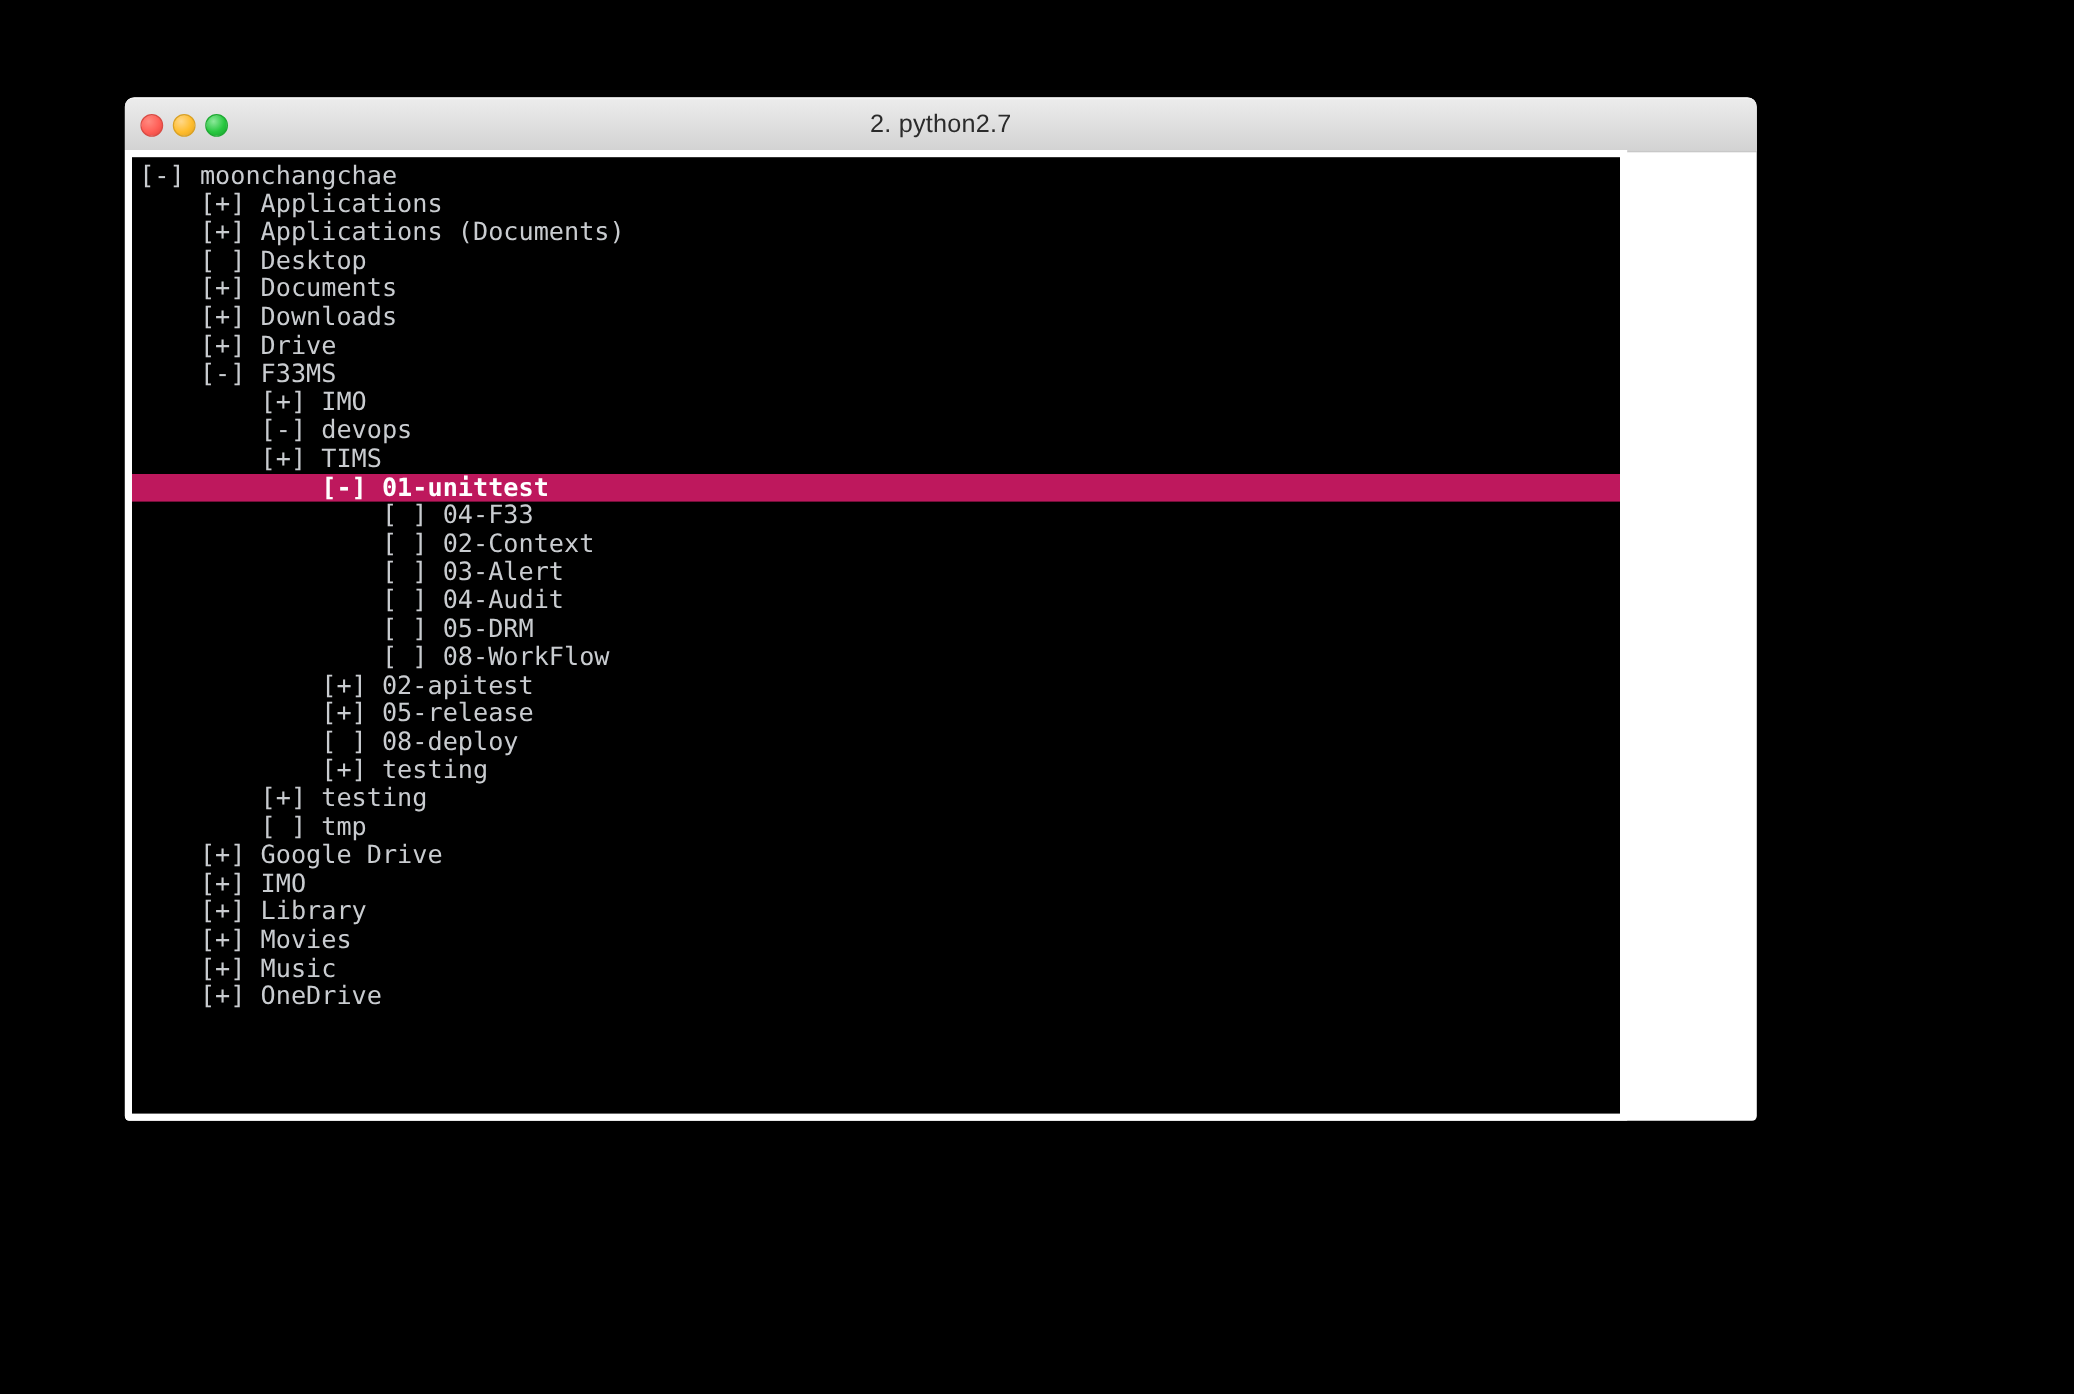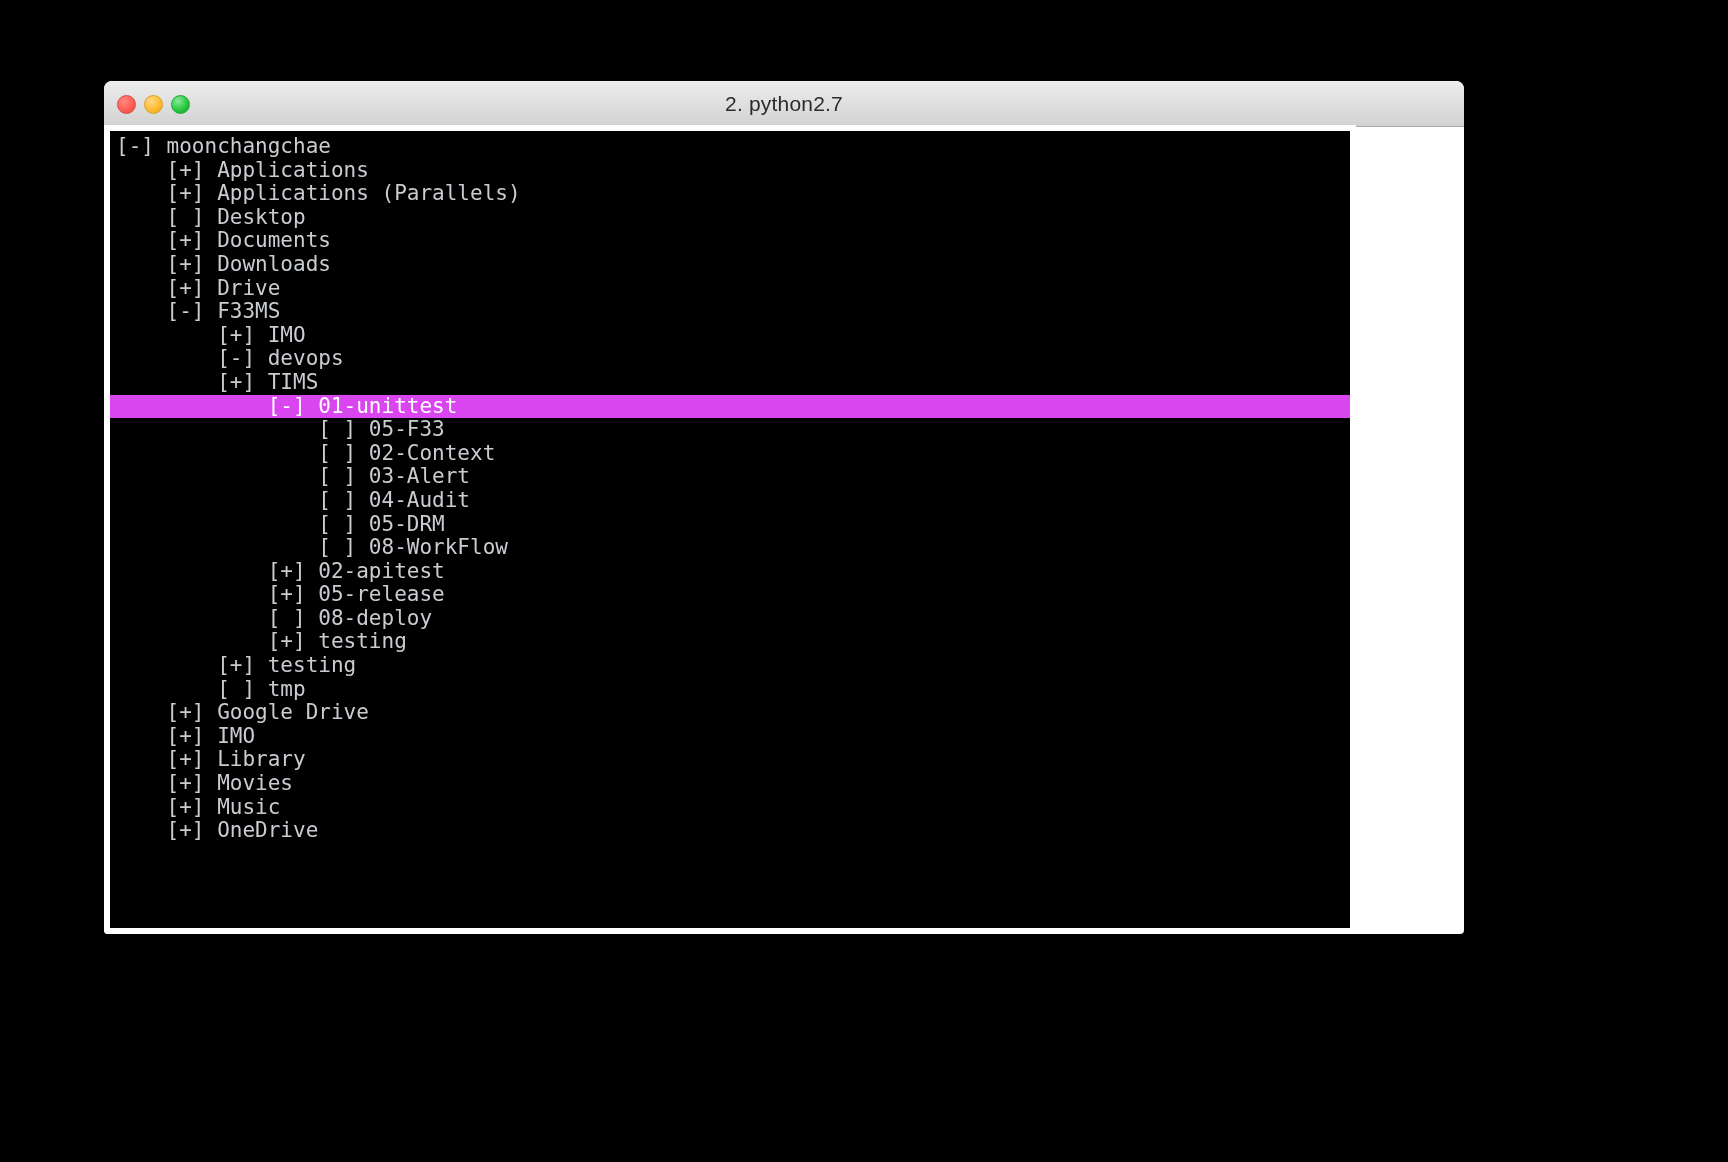--- a/index.html
+++ b/index.html
@@ -110,23 +110,23 @@
     font-family: "DejaVu Sans Mono", monospace;
     font-size: 21px;
     color: #c9ccd0;
     letter-spacing: 0px;
   }
   .row .txt {
     display: inline-block;
     padding-left: 6px;
   }
   .row.selected {
-    background: #d946ef;
+    background: #be185d;
     color: #ffffff;
-    font-weight: normal;
+    font-weight: bold;
   }
 </style>
 </head>
 <body>
 
 <div id="screen">
 
   <div class="window">
 
     <div class="titlebar">
@@ -136,31 +136,31 @@
         <span class="light zoom"></span>
       </div>
       <div class="window-title">2. python2.7</div>
     </div>
 
     <div class="term-frame">
       <div class="term">
         <div class="tree" id="tree">
             <div class="row"><span class="txt">[-] moonchangchae</span></div>
             <div class="row"><span class="txt">    [+] Applications</span></div>
-            <div class="row"><span class="txt">    [+] Applications (Parallels)</span></div>
+            <div class="row"><span class="txt">    [+] Applications (Documents)</span></div>
             <div class="row"><span class="txt">    [ ] Desktop</span></div>
             <div class="row"><span class="txt">    [+] Documents</span></div>
             <div class="row"><span class="txt">    [+] Downloads</span></div>
             <div class="row"><span class="txt">    [+] Drive</span></div>
             <div class="row"><span class="txt">    [-] F33MS</span></div>
             <div class="row"><span class="txt">        [+] IMO</span></div>
             <div class="row"><span class="txt">        [-] devops</span></div>
             <div class="row"><span class="txt">        [+] TIMS</span></div>
             <div class="row selected"><span class="txt">            [-] 01-unittest</span></div>
-            <div class="row"><span class="txt">                [ ] 05-F33</span></div>
+            <div class="row"><span class="txt">                [ ] 04-F33</span></div>
             <div class="row"><span class="txt">                [ ] 02-Context</span></div>
             <div class="row"><span class="txt">                [ ] 03-Alert</span></div>
             <div class="row"><span class="txt">                [ ] 04-Audit</span></div>
             <div class="row"><span class="txt">                [ ] 05-DRM</span></div>
             <div class="row"><span class="txt">                [ ] 08-WorkFlow</span></div>
             <div class="row"><span class="txt">            [+] 02-apitest</span></div>
             <div class="row"><span class="txt">            [+] 05-release</span></div>
             <div class="row"><span class="txt">            [ ] 08-deploy</span></div>
             <div class="row"><span class="txt">            [+] testing</span></div>
             <div class="row"><span class="txt">        [+] testing</span></div>

